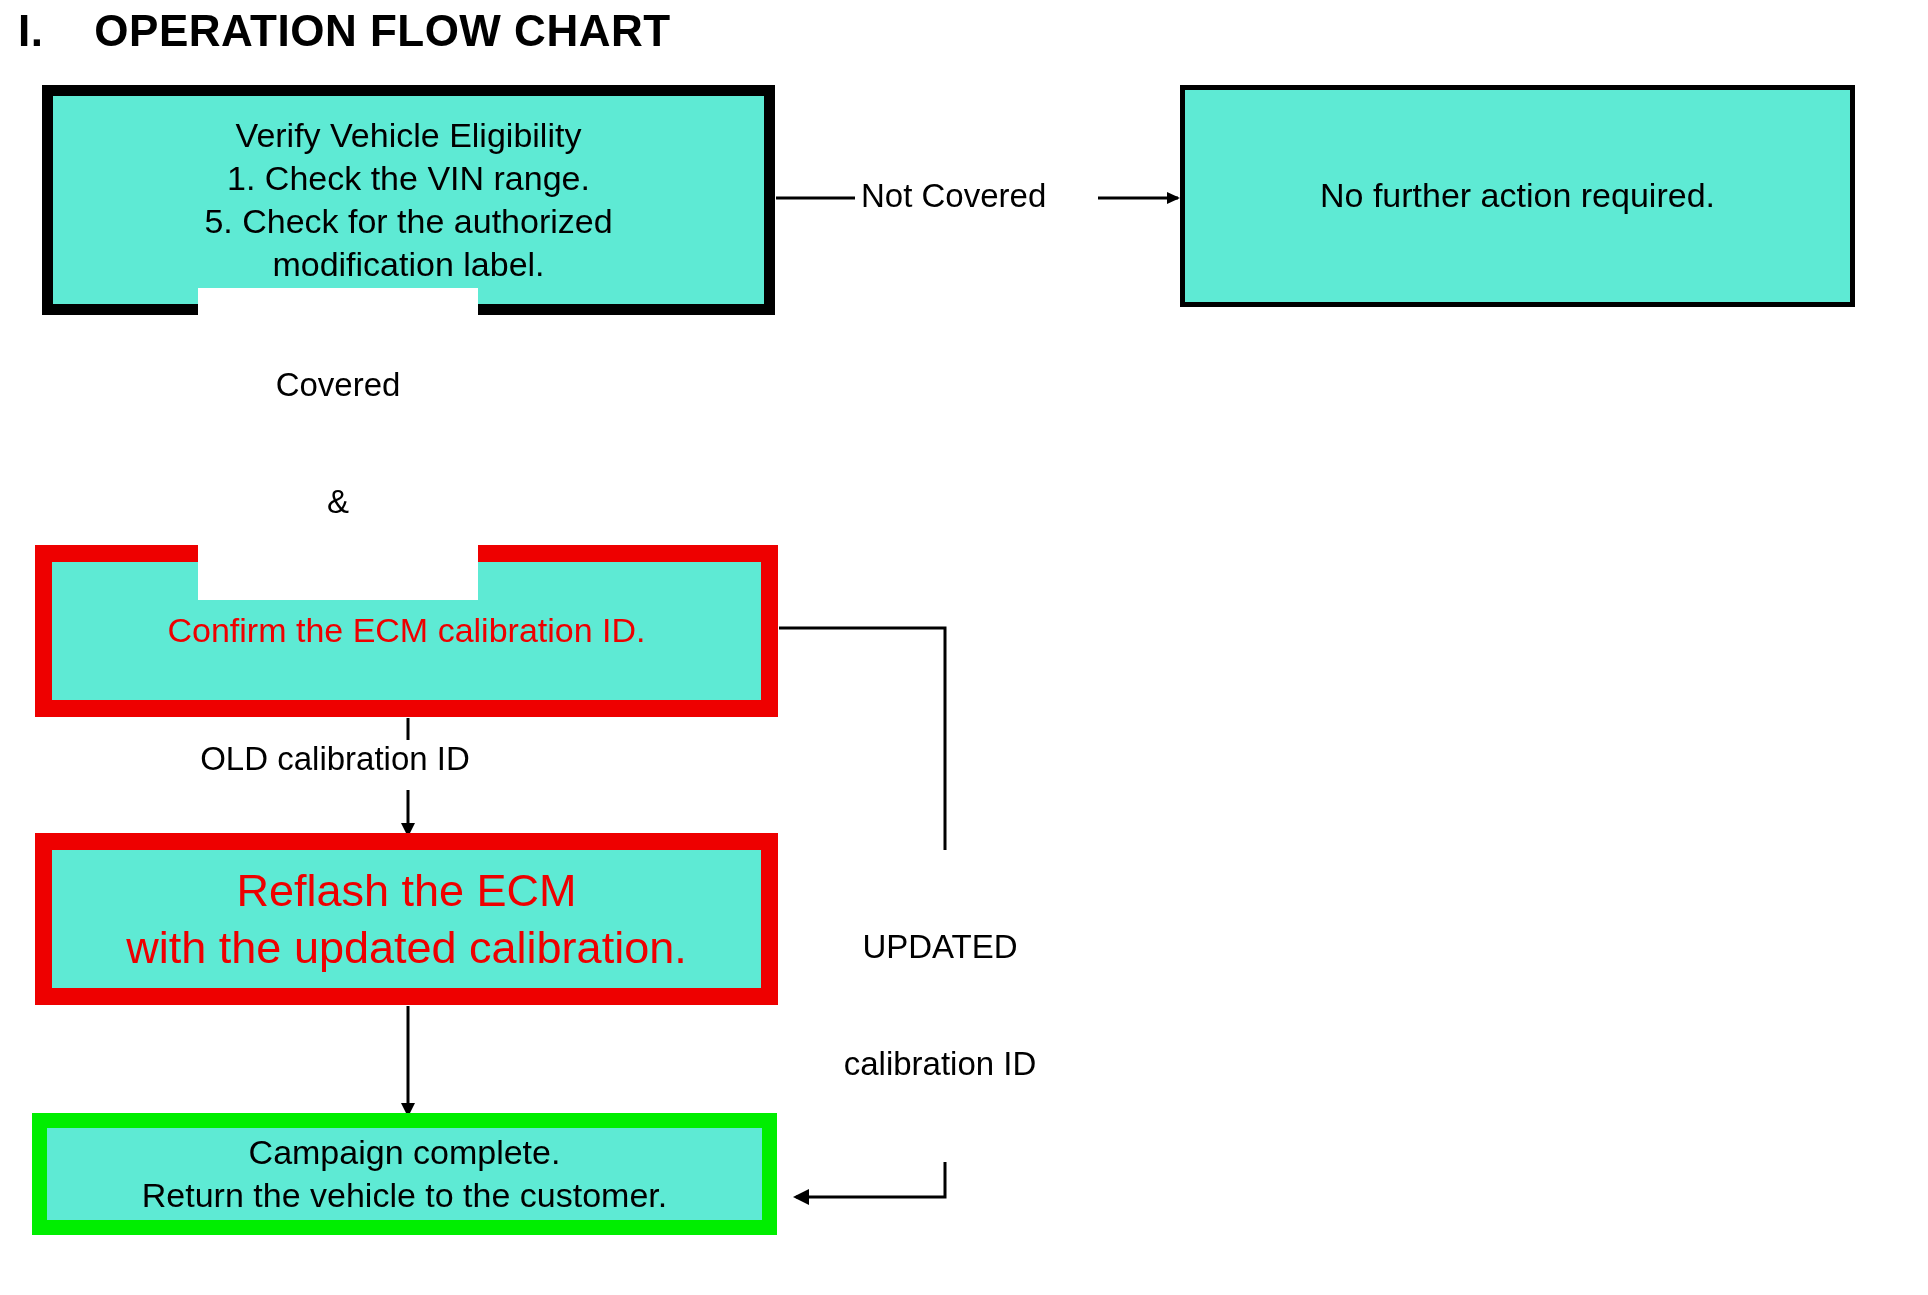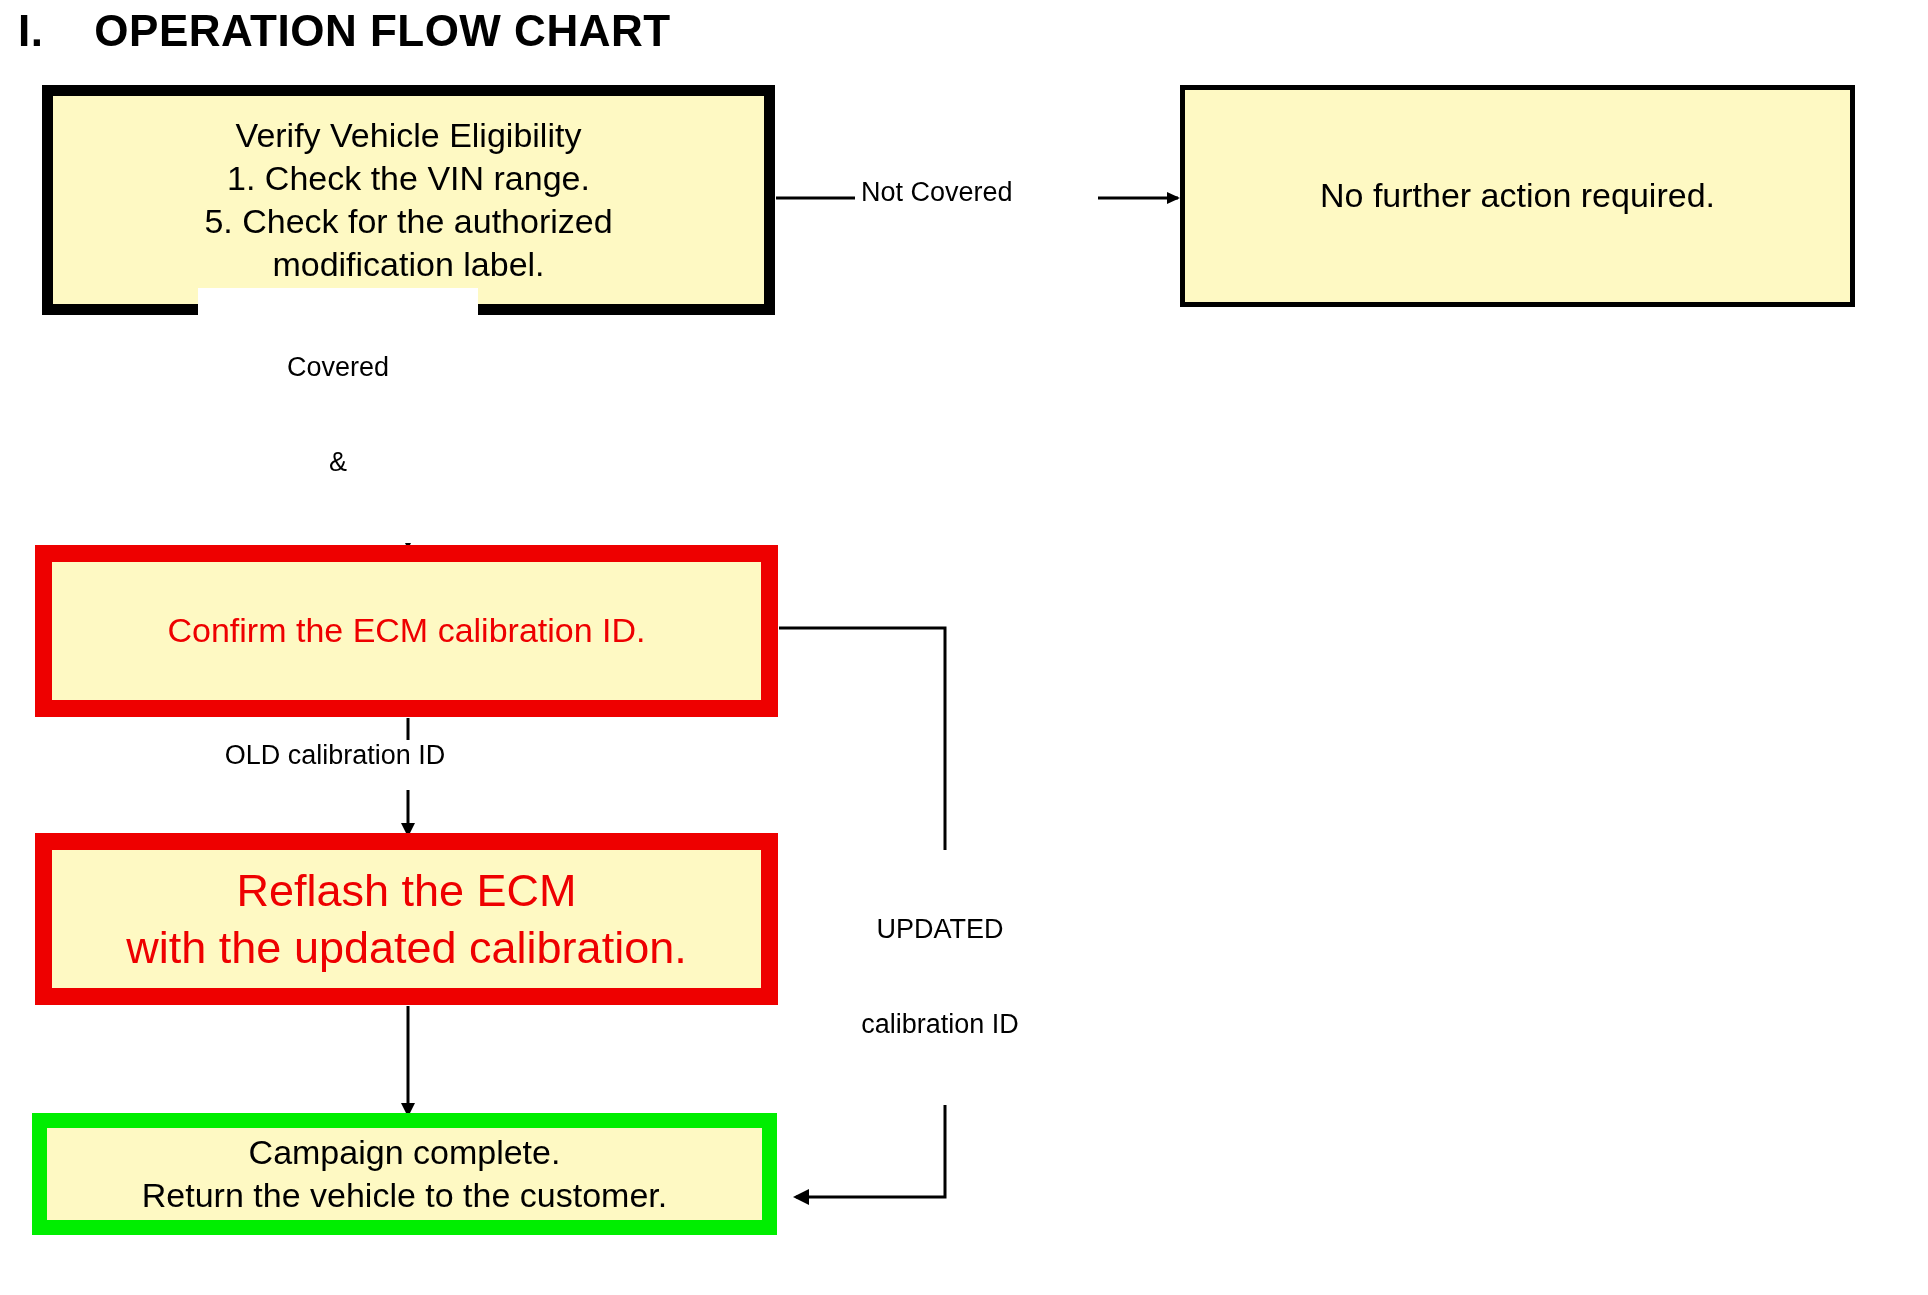--- a/index.html
+++ b/index.html
@@ -33,21 +33,21 @@
     font-size: 44px;
     font-weight: bold;
     color: #000000;
     letter-spacing: 0.5px;
     white-space: pre;
   }
 
   .node {
     position: absolute;
     box-sizing: border-box;
-    background: #fef9c3;
+    background: #5eead4;
     display: flex;
     align-items: center;
     justify-content: center;
     text-align: center;
     line-height: 1.27;
     color: #000000;
   }
 
   .node-verify {
     left: 42px;
@@ -93,21 +93,21 @@
     width: 745px;
     height: 122px;
     border: 15px solid #00ee00;
     color: #000000;
     font-size: 34px;
   }
 
   .edge-label {
     position: absolute;
     color: #000000;
-    font-size: 27px;
+    font-size: 33px;
     text-align: center;
     line-height: 1.18;
     white-space: pre;
     background: #ffffff;
   }
 
   .lbl-notcovered {
     left: 855px;
     top: 177px;
     padding: 0 6px;

